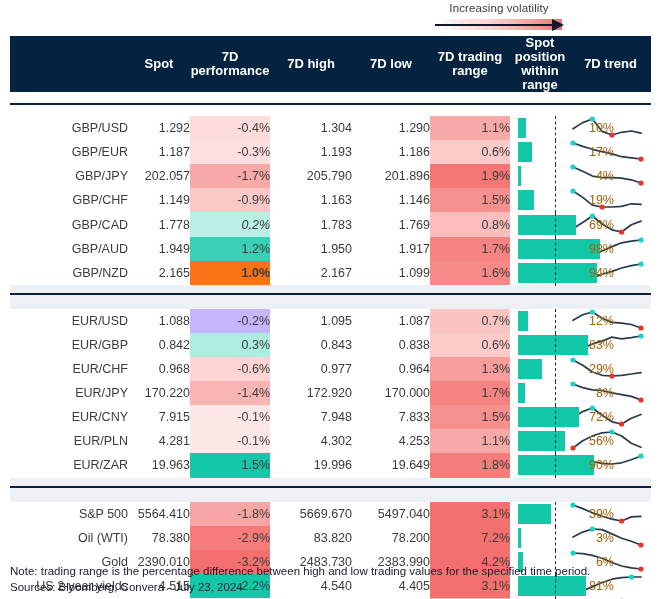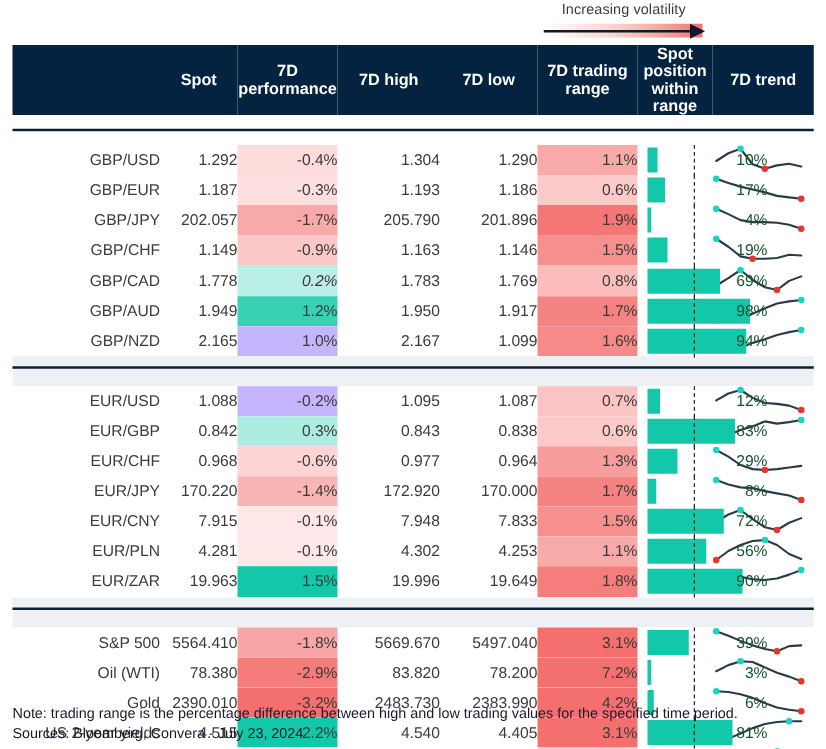--- a/index.html
+++ b/index.html
@@ -62,21 +62,21 @@
   tr.topline td{height:3px;padding:0;background:#ffffff;}
   tr.topline td .ln{display:block;height:2px;background:#0b2236;}
 
   
   .posbox{position:relative;width:100%;height:24px;}
   .postrack{position:absolute;left:8px;top:2px;width:84px;height:20px;}
   .posfill{position:absolute;left:0;top:0;height:20px;background:#12c8a8;}
   .posdash{position:absolute;left:37px;top:-2px;width:0;height:25px;border-left:1px dashed #2a2a2a;}
   .poslabel{
     position:absolute;left:60px;top:0;width:36px;height:20px;
-    line-height:20px;text-align:right;font-size:12.5px;color:#14532d;
+    line-height:20px;text-align:right;font-size:12.5px;color:#a16207;
   }
 
   
   .sparkbox{width:100%;height:24px;}
   .sparkbox svg{display:block;}
 
   
   .footer{
     position:absolute;left:10px;top:563px;width:645px;
     font-size:11.5px;color:#1a1a2e;line-height:16px;
@@ -276,21 +276,21 @@
                 <path d="M3.0 19.0 L12.7 15.7 L22.4 14.6 L32.1 14.0 L41.9 9.6 L51.6 5.8 L61.3 4.1 L71.0 3.0" fill="none" stroke="#2b3a4a" stroke-width="1.7" stroke-linejoin="round" stroke-linecap="round"></path>
                 <circle cx="71.0" cy="3.0" r="2.6" fill="#19d3c5"></circle>
                 <circle cx="3.0" cy="19.0" r="2.6" fill="#e8352b"></circle>
               </svg>
             </div>
           </td>
         </tr>
         <tr>
           <td class="c-name">GBP/NZD</td>
           <td class="c-num">2.165</td>
-          <td class="c-perf" style="background: #c4b5fd;">1.0%</td>
+          <td class="c-perf" style="background: #f97316; font-weight: bold;">1.0%</td>
           <td class="c-num">2.167</td>
           <td class="c-num">1.099</td>
           <td class="c-range" style="background: rgb(246, 138, 136);">1.6%</td>
           <td class="c-pos">
             <div class="posbox">
               <div class="postrack">
                 <div class="posfill" style="width:79.0px"></div>
                 <div class="posdash"></div>
                 <div class="poslabel">94%</div>
               </div>

